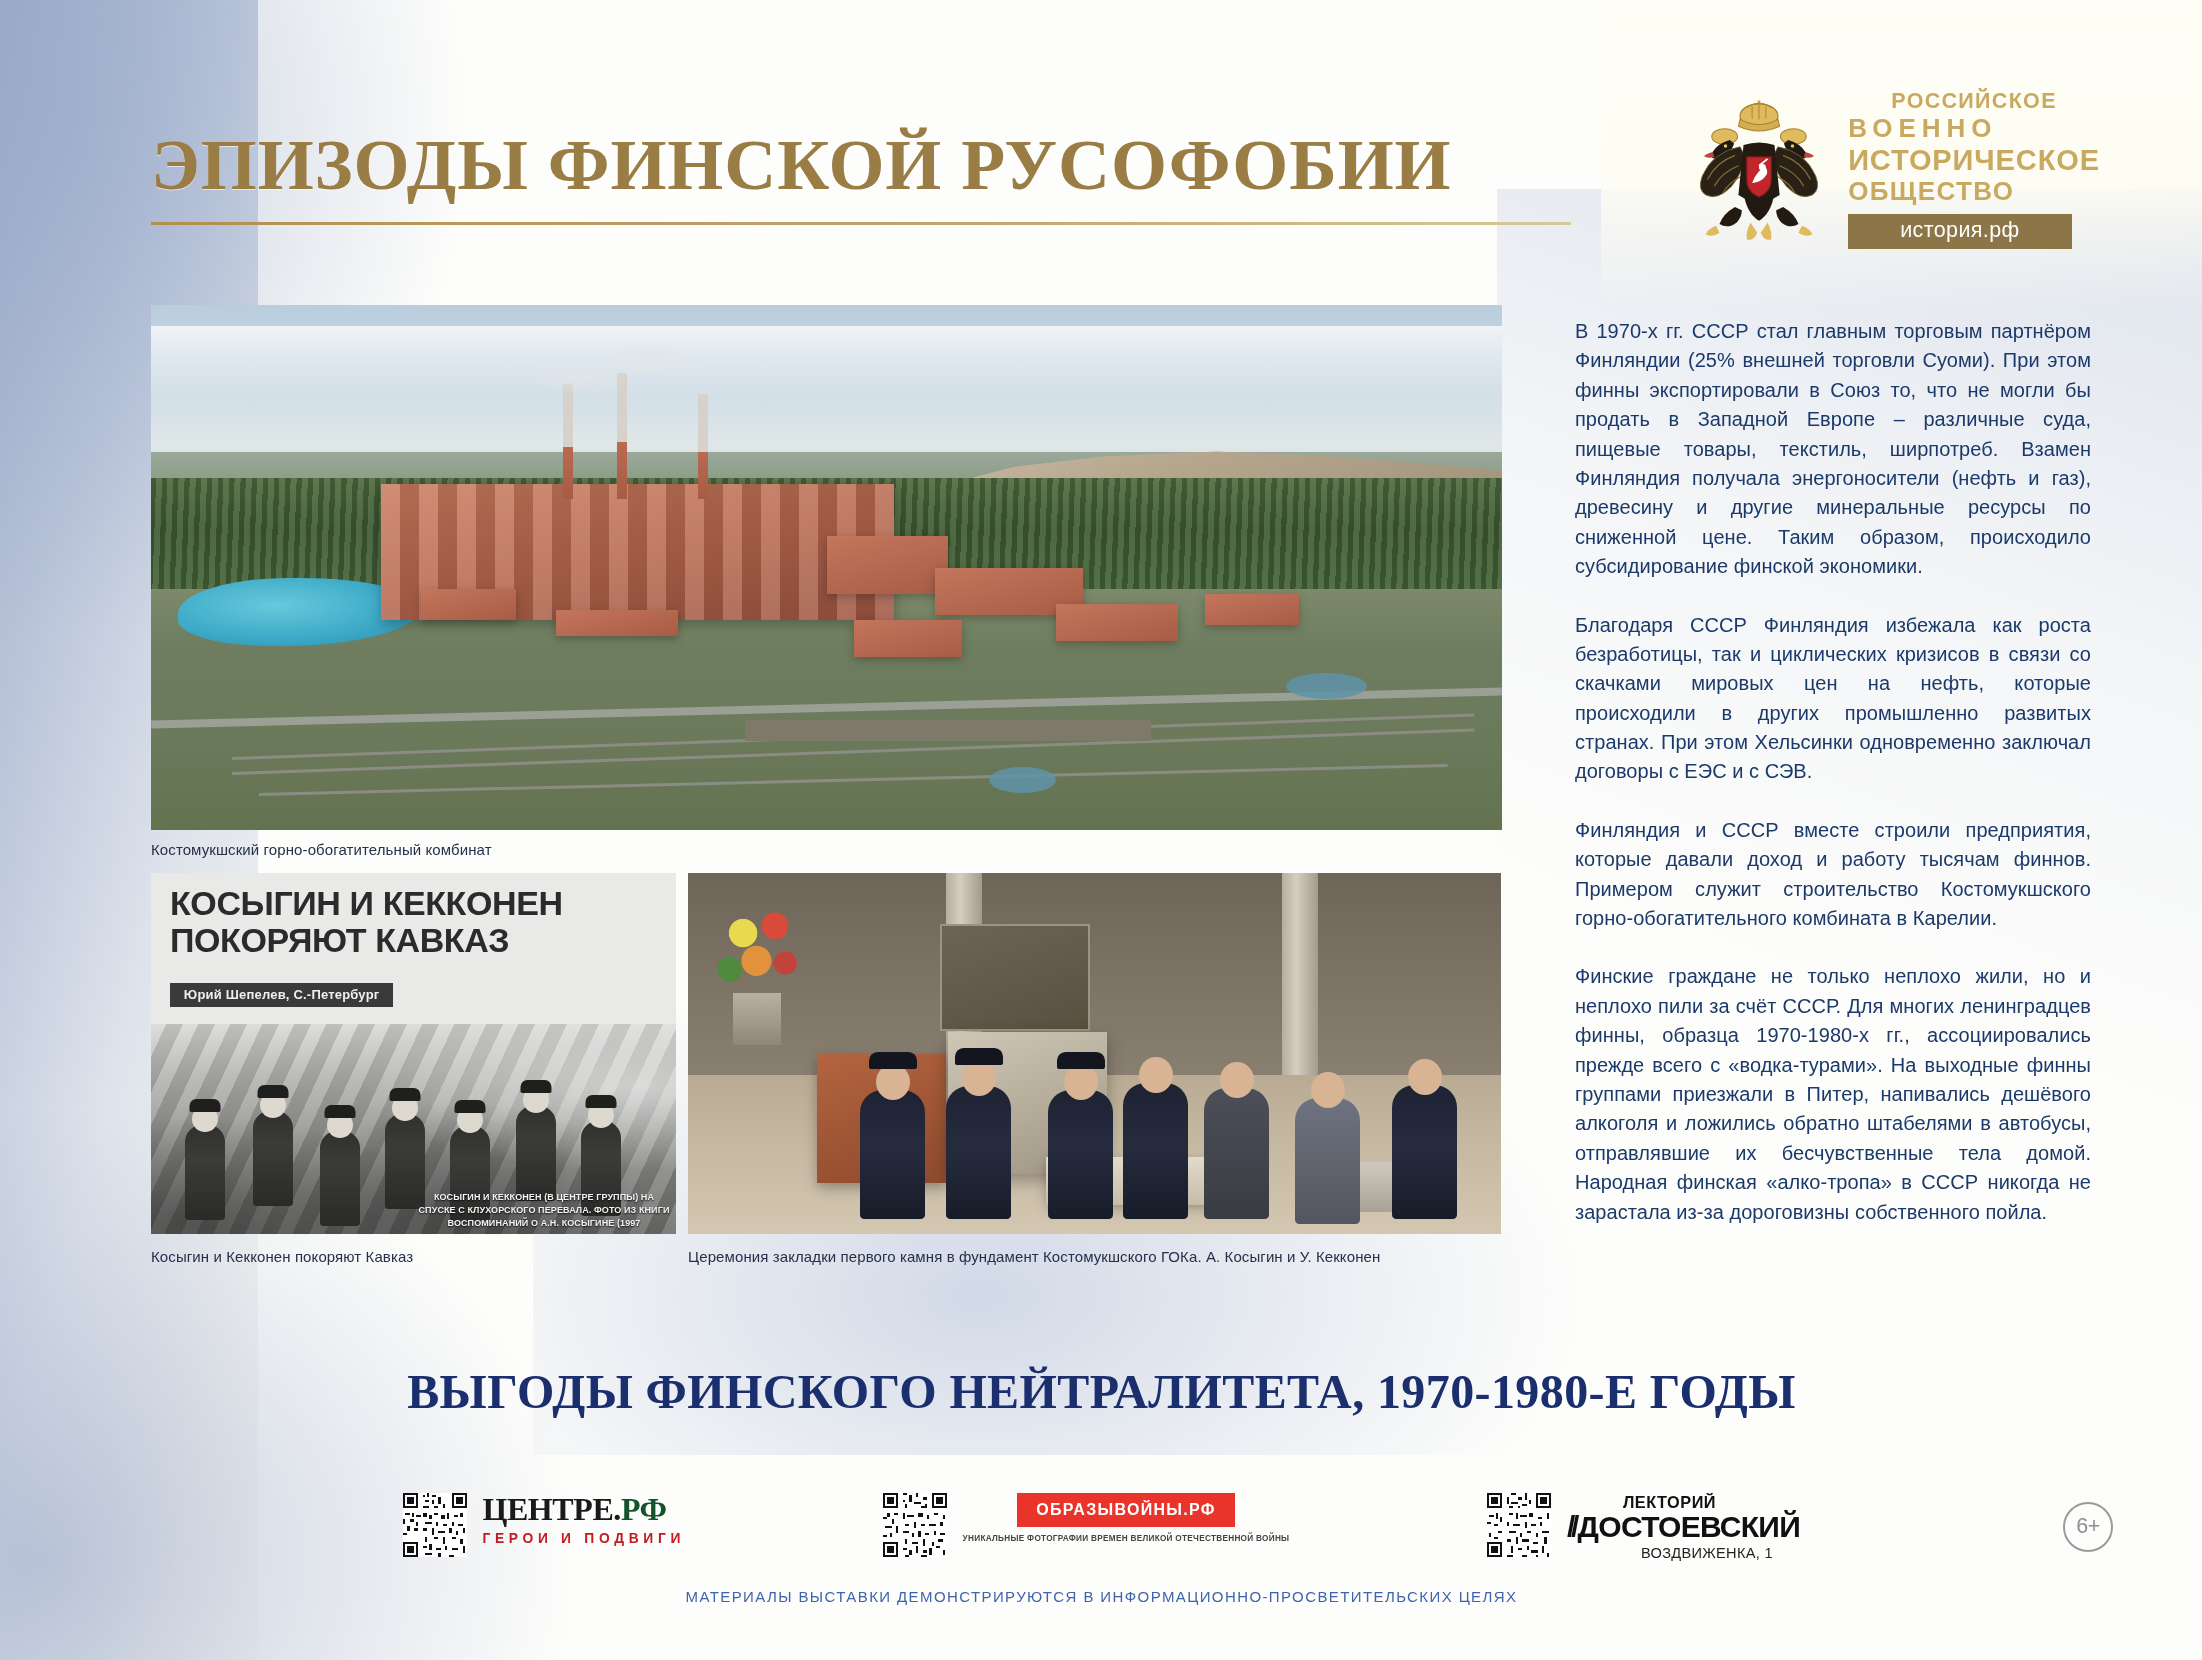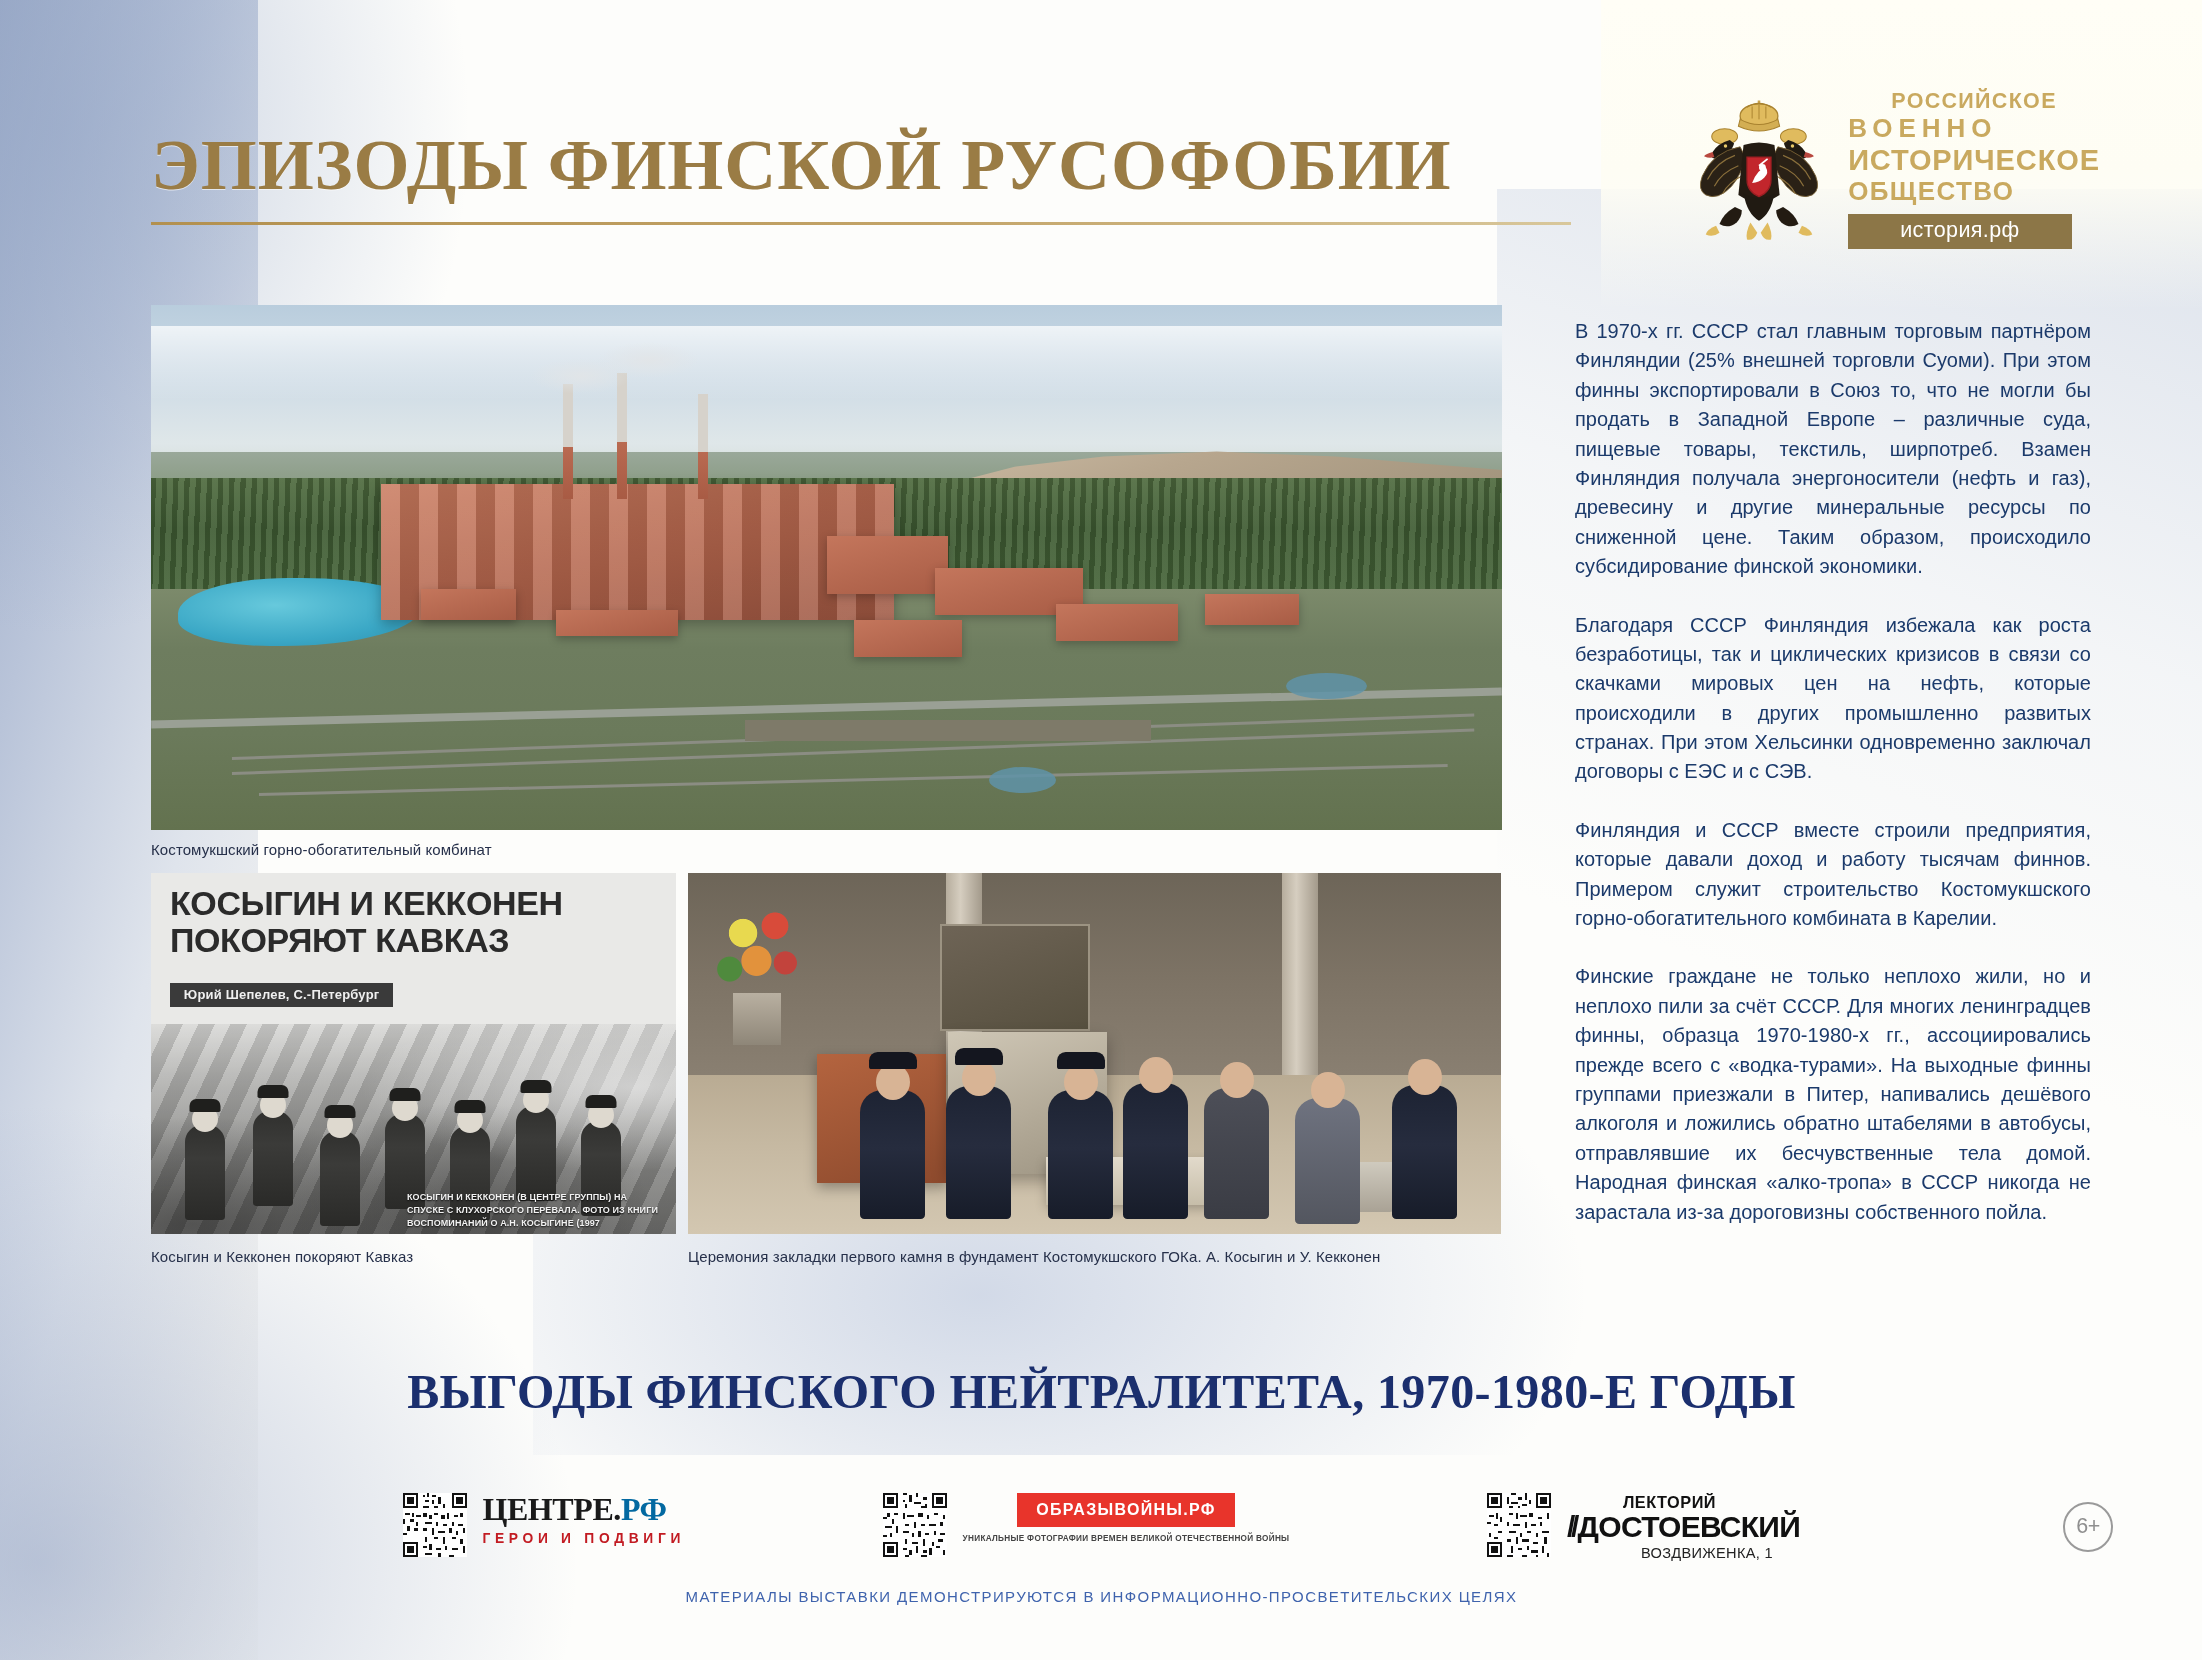--- a/index.html
+++ b/index.html
@@ -133,21 +133,21 @@
       radial-gradient(ellipse at 60% 92%,rgba(30,30,30,.45),transparent 42%),
       repeating-linear-gradient(115deg,rgba(255,255,255,.10) 0 13.8px,rgba(0,0,0,.12) 13.8px 29px);}
   .np-person{position:absolute;bottom:15.5px;width:40px;height:95px;
     background:linear-gradient(180deg,#30302e 0%,#3b3b39 35%,#2a2a28 100%);
     border-radius:17px 17px 3.4px 3.4px;}
   .np-person::before{content:"";position:absolute;left:50%;top:-19px;transform:translateX(-50%);
     width:26px;height:26px;border-radius:50%;background:#ded9cf;}
   .np-person::after{content:"";position:absolute;left:50%;top:-26px;transform:translateX(-50%);
     width:31px;height:13px;border-radius:6.9px 6.9px 1.7px 1.7px;background:#1f1f1d;}
   .np-caption{
-    position:absolute;right:11px;bottom:5.2px;width:258px;text-align:left;
+    position:absolute;right:3px;bottom:5.2px;width:258px;text-align:center;
     color:#f2f2f2;font-size:9px;font-weight:700;line-height:1.45;letter-spacing:0.1px;
     text-shadow:0 0.9px 1.7px rgba(0,0,0,.85);}
 
   
   #photo-ceremony{left:688px;top:873px;width:813px;height:361px;
        background:linear-gradient(180deg,#7e7363 0%,#8d8171 45%,#a09482 100%);}
   .cer-wall{position:absolute;left:0;top:0;width:100%;height:58%;
        background:linear-gradient(180deg,#6d6558 0%,#7d7365 50%,#8a8072 100%);}
   .cer-col{position:absolute;top:0;width:36px;height:62%;
        background:linear-gradient(90deg,#b6ad9d,#d6cec0 40%,#a39a8b);}
@@ -200,21 +200,21 @@
     white-space:nowrap;
   }
 
   
   .footer{position:absolute;left:0;top:1493px;width:100%;height:138px;}
   .footer-logos{position:absolute;left:0;top:0;width:100%;display:flex;justify-content:center;gap:198px;}
   .logo-unit{display:flex;align-items:flex-start;gap:15.5px;}
   .qr{width:64px;height:64px;flex:0 0 auto;background:#fff;}
   .logo-a-text{display:flex;flex-direction:column;}
   .logo-a-main{font-family:"Liberation Serif","DejaVu Serif",serif;font-weight:700;font-size:32px;color:#1a1a1a;letter-spacing:-0.4px;line-height:1;}
-  .logo-a-main .rf{color:#0369a1;}
+  .logo-a-main .rf{color:#14532d;}
   .logo-a-sub{font-size:13.8px;font-weight:700;color:#c21b22;letter-spacing:4.7px;margin-top:6px;}
   .logo-b-text{display:flex;flex-direction:column;align-items:center;}
   .logo-b-box{background:#e8342b;color:#fff;font-weight:700;font-size:16px;letter-spacing:1.3px;padding:7.7px 19px 8.6px;}
   .logo-b-sub{font-size:8.2px;font-weight:700;color:#444;letter-spacing:0.3px;margin-top:6.9px;white-space:nowrap;}
   .logo-c-text{display:flex;flex-direction:column;align-items:flex-start;}
   .logo-c-top{font-size:16.3px;font-weight:700;color:#111;letter-spacing:0.5px;margin-left:56px;}
   .logo-c-main{font-size:30px;font-weight:700;color:#111;letter-spacing:-0.7px;line-height:1.02;}
   .logo-c-main .slash{letter-spacing:-4.3px;margin-right:2.6px;}
   .logo-c-sub{font-size:14.6px;color:#222;letter-spacing:0.3px;margin-left:74px;margin-top:2.6px;}
   .disclaimer{

